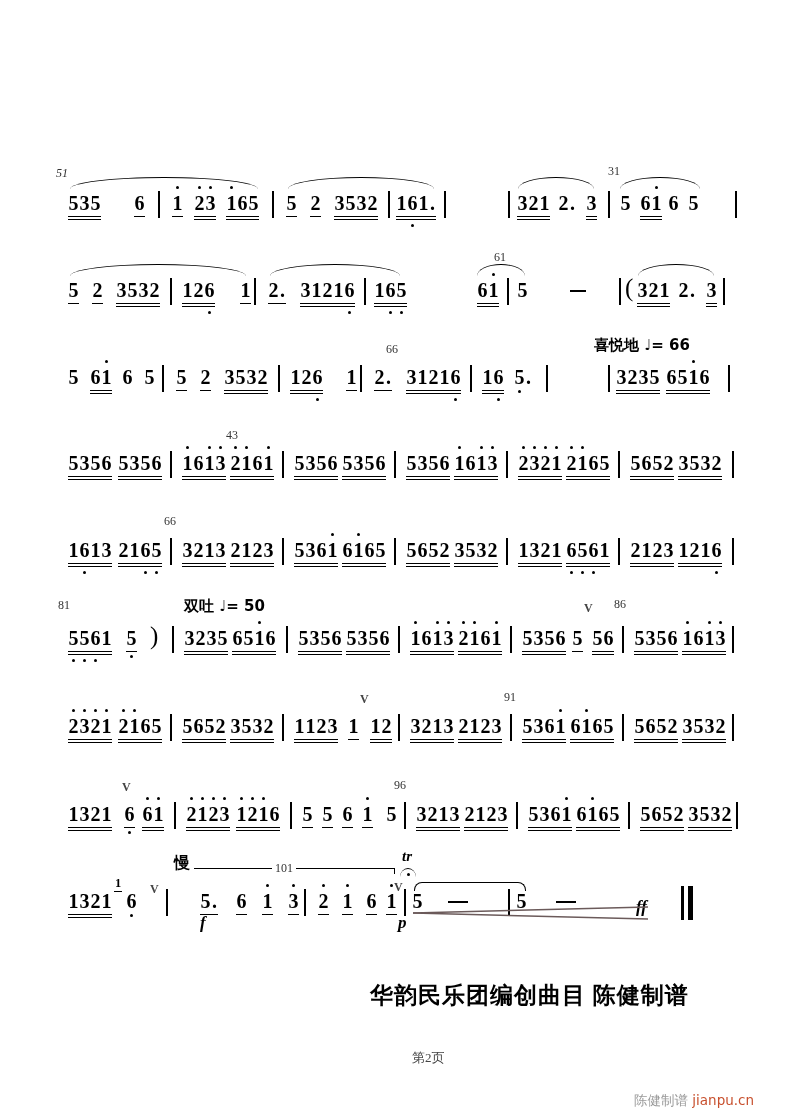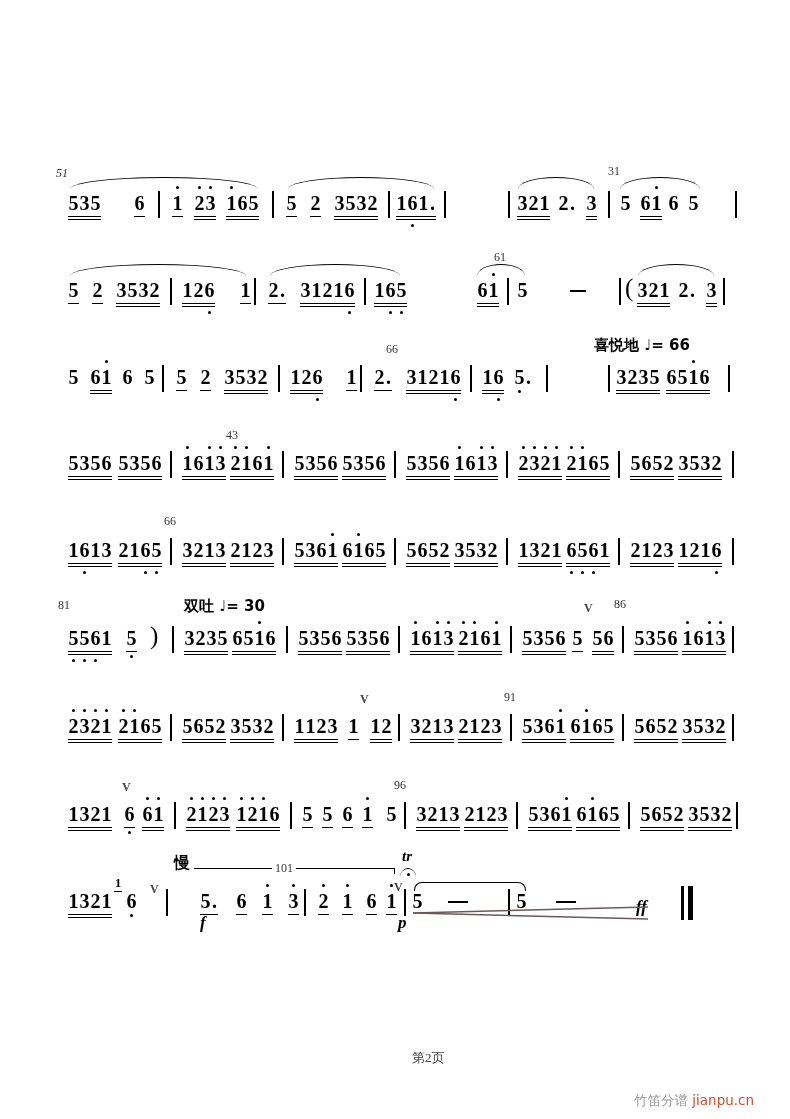--- a/index.html
+++ b/index.html
@@ -1146,36 +1146,37 @@
       <div class="ann mnum" style="left: 494px; top: 250px;">61</div>
       <div class="ann mnum" style="left: 386px; top: 342px;">66</div>
       <div class="ann mnum" style="left: 226px; top: 428px;">43</div>
       <div class="ann mnum" style="left: 164px; top: 514px;">66</div>
       <div class="ann mnum" style="left: 58px; top: 598px;">81</div>
       <div class="ann mnum" style="left: 614px; top: 597px;">86</div>
       <div class="ann mnum" style="left: 504px; top: 690px;">91</div>
       <div class="ann mnum" style="left: 394px; top: 778px;">96</div>
       <div class="ann mnum onl" style="left: 272px; top: 861px;">101</div>
       <div class="ann tempo" style="left: 594px; top: 336px;">喜悦地 ♩= 66</div>
-      <div class="ann tempo" style="left: 184px; top: 597px;">双吐 ♩= 30</div>
+      <div class="ann tempo" style="left: 184px; top: 597px;">双吐 ♩= 50</div>
       <div class="ann v" style="left: 584px; top: 601px;">V</div>
       <div class="ann v" style="left: 360px; top: 692px;">V</div>
       <div class="ann v" style="left: 122px; top: 780px;">V</div>
       <div class="ann v" style="left: 150px; top: 882px;">V</div>
       <div class="ann v" style="left: 394px; top: 880px;">V</div>
       <div class="ann tr" style="left: 402px; top: 848px;">tr</div>
       <div class="ann slow" style="left: 174px; top: 853px;">慢</div>
       <div class="ann dyn" style="left: 200px; top: 913px;">f</div>
       <div class="ann dyn" style="left: 398px; top: 913px;">p</div>
       <div class="ann dyn" style="left: 636px; top: 897px;">ff</div>
       <div class="ann ferm" style="left: 400px; top: 868px;"></div>
       <div class="tie" style="left: 414px; top: 882px; width: 110px;"></div>
       <div class="gline" style="left: 194px; top: 868px; width: 200px;"></div>
       <svg width="238" height="18" style="position: absolute; left: 412px; top: 904px;">
         <line x1="1" y1="9" x2="236" y2="3" stroke="#6b5a5a" stroke-width="1.4"></line>
         <line x1="1" y1="9" x2="236" y2="15" stroke="#6b5a5a" stroke-width="1.4"></line>
       </svg>
       <div class="ebar" style="left: 681px; top: 886px; width: 2.5px; height: 34px;"></div>
       <div class="ebar" style="left: 688px; top: 886px; width: 5px; height: 34px;"></div>
     </div>
+  <div id="attribution">华韵民乐团编创曲目 陈健制谱</div>
   <div id="page-label">第2页</div>
-  <a id="watermark" href="#" style="color: rgb(154, 154, 154);"><span>竹笛分谱 </span><span class="url" style="color: rgb(200, 80, 46);">jianpu.cn</span></a>
+  <a id="watermark" href="#" style="color: rgb(154, 154, 154);"><span>陈健制谱 </span><span class="url" style="color: rgb(200, 80, 46);">jianpu.cn</span></a>
 </div>
 
 </body></html>

